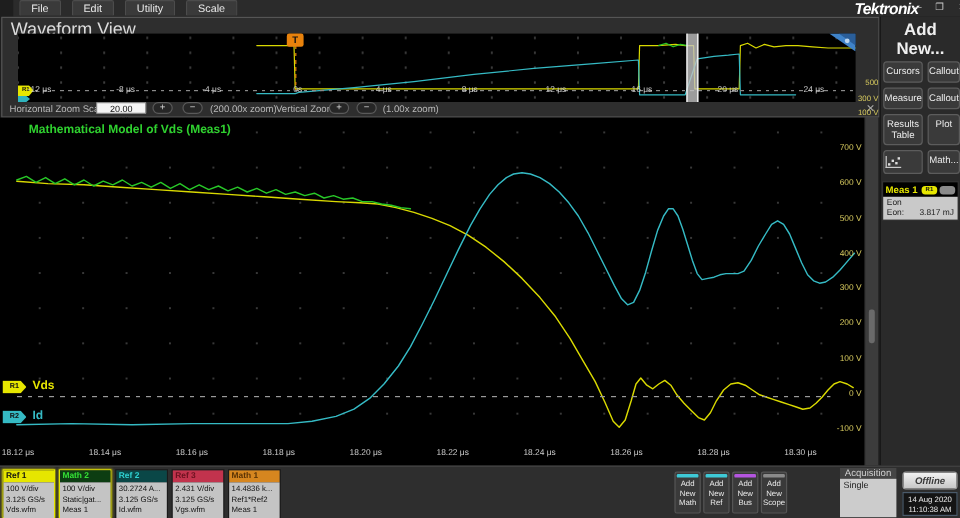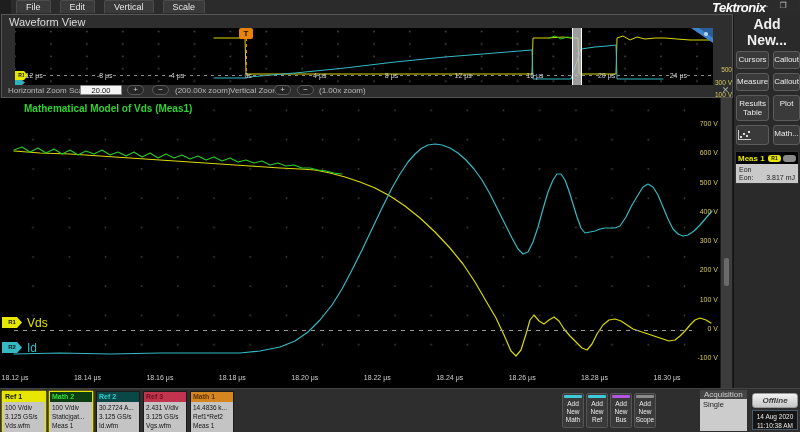--- a/index.html
+++ b/index.html
@@ -9,21 +9,21 @@
   
   #menubar{position:absolute;left:0;top:0;width:800px;height:14px;background:#2b2b2b;border-bottom:1px solid #161616;margin-left:11px;}
   #menu-items{position:absolute;left:5px;top:0;display:flex;gap:9px;}
   .menu-item{font-size:9px;color:#e8e8e8;background:#3a3a3a;border:1px solid #4c4c4c;border-bottom:none;
              padding:0 9px;height:12px;line-height:12px;border-radius:2px 2px 0 0;}
   #brand{position:absolute;left:701px;top:0;font-size:13px;font-weight:bold;font-style:italic;color:#fff;letter-spacing:-0.5px;}
   #win-controls{position:absolute;right:3px;top:0;display:flex;gap:7px;}
   .win-btn{font-size:8px;color:#c8c8c8;width:12px;text-align:center;line-height:12px;}
   
   #wfv{position:absolute;left:1px;top:14px;width:732px;height:84px;background:#2e2e2e;border:1px solid #555;box-sizing:border-box;}
-  #wfv-title{position:absolute;left:7px;top:1px;font-size:11px;color:#dcdcdc;}
+  #wfv-title{position:absolute;left:7px;top:1px;font-size:15px;color:#dcdcdc;}
   #ov-plot{position:absolute;left:13px;top:13px;width:698px;height:57px;background:#000;
            background-image:radial-gradient(circle,#3d3d3d 0.8px,transparent 1.2px);
            background-size:35.9px 12.4px;background-position:18px 9.8px;}
   #ov-zero{position:absolute;left:0;top:47px;width:698px;height:1px;
            background:repeating-linear-gradient(90deg,#8a8a8a 0 3px,transparent 3px 7px);}
   #ov-trigline{position:absolute;left:231px;top:10px;width:1px;height:37px;
            background:repeating-linear-gradient(180deg,#e8820c 0 3px,transparent 3px 6px);}
   #ov-trigflag{position:absolute;left:224px;top:0;width:14px;height:11px;background:#e8820c;border-radius:2px;
            color:#111;font-size:8px;font-weight:bold;text-align:center;line-height:11px;}
   #ov-zoombar{position:absolute;left:557px;top:0;width:10px;height:57px;background:rgba(195,195,195,.8);
@@ -51,21 +51,21 @@
            background-size:36.2px 29.3px;background-position:1px 25px;}
   #main-zero{position:absolute;left:14px;top:232px;width:678px;height:1px;
            background:repeating-linear-gradient(90deg,#9a9a9a 0 4px,transparent 4px 9px);}
   #main-annot{position:absolute;left:24px;top:5px;font-size:10px;font-weight:bold;color:#2fd12f;}
   .main-ytick{position:absolute;right:2px;width:30px;font-size:7px;color:#d6c95e;text-align:right;}
   #main-yticks{position:absolute;left:688px;top:0;width:32px;height:274px;}
   .main-xtick{position:absolute;top:0;width:46px;text-align:center;font-size:7px;color:#cfcfcf;}
   #main-xticks{position:absolute;left:0;top:276px;width:720px;height:12px;}
   .ch-tag{position:absolute;left:2px;width:20px;height:11px;color:#111;font-size:6px;font-weight:bold;
            line-height:11px;text-align:center;clip-path:polygon(0 0,75% 0,100% 50%,75% 100%,0 100%);}
-  .ch-label{position:absolute;left:27px;font-size:12px;font-weight:normal;}
+  .ch-label{position:absolute;left:27px;font-size:10px;font-weight:bold;}
   
   #divider{position:absolute;left:720px;top:98px;width:13px;height:290px;background:#3c3c3c;
            border-left:1px solid #1c1c1c;border-right:1px solid #1c1c1c;box-sizing:border-box;}
   #divider-handle{position:absolute;left:3px;top:160px;width:5px;height:28px;background:#6a6a6a;border-radius:2px;}
   
   #sidebar{position:absolute;left:733px;top:14px;width:67px;height:374px;background:#2a2a2a;border-left:1px solid #141414;box-sizing:border-box;}
   #sb-header{margin:2px 0 3px 0;text-align:center;font-size:14px;font-weight:bold;color:#f0f0f0;}
   #sb-buttons{display:grid;grid-template-columns:1fr 1fr;gap:4px;margin:0 2px;}
   .sb-btn{background:#3a3a3a;border:1px solid #5c5c5c;border-radius:3px;color:#ececec;font-size:8px;
           text-align:center;padding:3px 0;min-height:10px;line-height:9px;}
@@ -106,21 +106,21 @@
 </style>
 </head>
 <body>
 
 <div id="app">
 
   <div id="menubar">
     <div id="menu-items">
         <div class="menu-item">File</div>
         <div class="menu-item">Edit</div>
-        <div class="menu-item">Vertical</div>
+        <div class="menu-item">Utility</div>
         <div class="menu-item">Scale</div>
       </div>
     <div id="brand">Tektronix</div>
     <div id="win-controls">
         <span class="win-btn">—</span>
         <span class="win-btn">❐</span>
         <span class="win-btn">✕</span>
       </div>
   </div>
 

